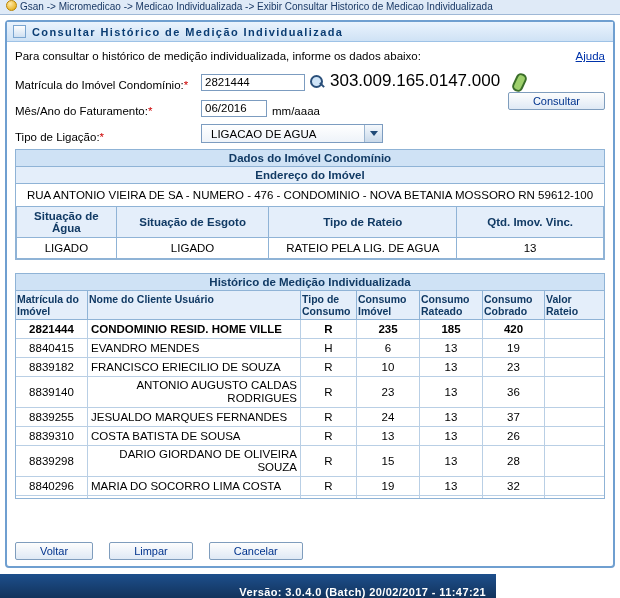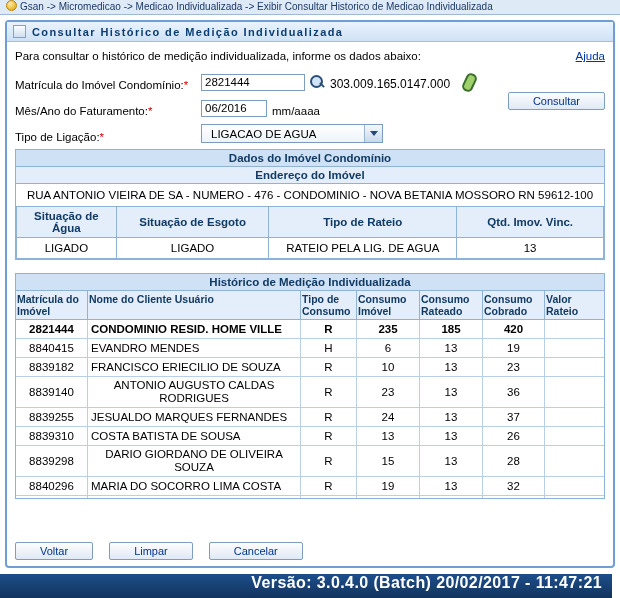--- a/index.html
+++ b/index.html
@@ -140,21 +140,21 @@
   }
   .mag-icon::after {
     content: "";
     position: absolute;
     left: 11px; top: 11px;
     width: 6px; height: 2px;
     background: #2a4f7a;
     transform: rotate(45deg);
   }
   .cpf-text {
-    font-size: 12px;
+    font-size: 17px;
     margin-left: 4px;
     white-space: nowrap;
   }
   .clip-icon {
     margin-left: 8px;
     width: 20px;
     height: 20px;
     position: relative;
     cursor: pointer;
   }
@@ -323,49 +323,49 @@
   .hist-row > div {
     padding: 2px 3px;
     box-sizing: border-box;
     border-right: 1px solid #b9cfe5;
     display: flex;
     align-items: center;
     justify-content: center;
     line-height: 13px;
   }
   .hist-row > div:last-child { border-right: none; }
-  .hist-row .c2 { justify-content: flex-start; text-align: center; }
+  .hist-row .c2 { justify-content: flex-start; text-align: right; }
   .hist-row.bold { font-weight: bold; }
 
   .hist-body::-webkit-scrollbar { width: 15px; }
   .hist-body::-webkit-scrollbar-track { background: #f1f1f1; border-left: 1px solid #b9cfe5; }
   .hist-body::-webkit-scrollbar-thumb { background: #cfd9e4; border: 1px solid #9aa9ba; }
 
   
   .bottom-btns {
     position: absolute;
     left: 8px;
     bottom: 6px;
     display: flex;
     gap: 16px;
   }
 
   
   .statusbar {
     position: absolute;
     left: 0;
     bottom: 0;
-    width: 612px;
+    width: 496px;
     height: 24px;
     background: linear-gradient(#1d4f8c, #12335c);
     color: #ffffff;
-    font-size: 16px;
-    font-weight: bold;
-    display: flex;
-    align-items: flex-start;
+    font-size: 11px;
+    font-weight: bold;
+    display: flex;
+    align-items: flex-end;
     justify-content: flex-end;
     padding-right: 10px;
     box-sizing: border-box;
     letter-spacing: 0.4px;
   }
 </style>
 </head>
 <body>
 
 <div id="app">

